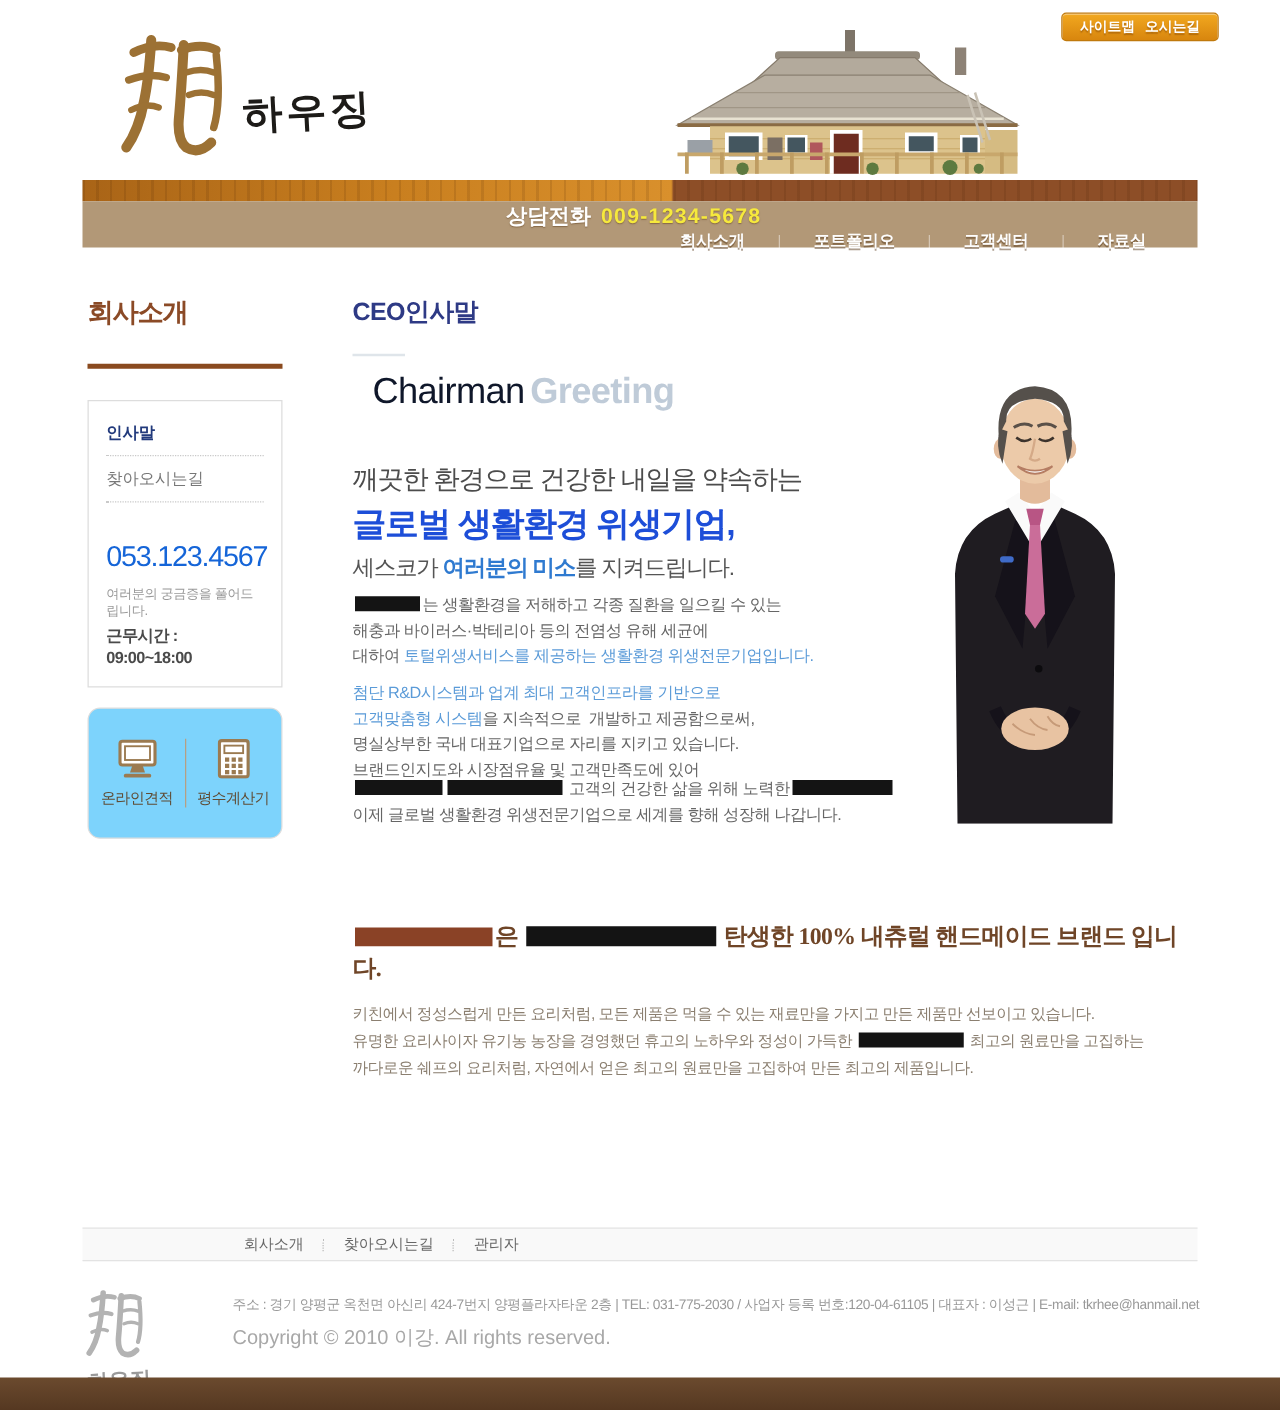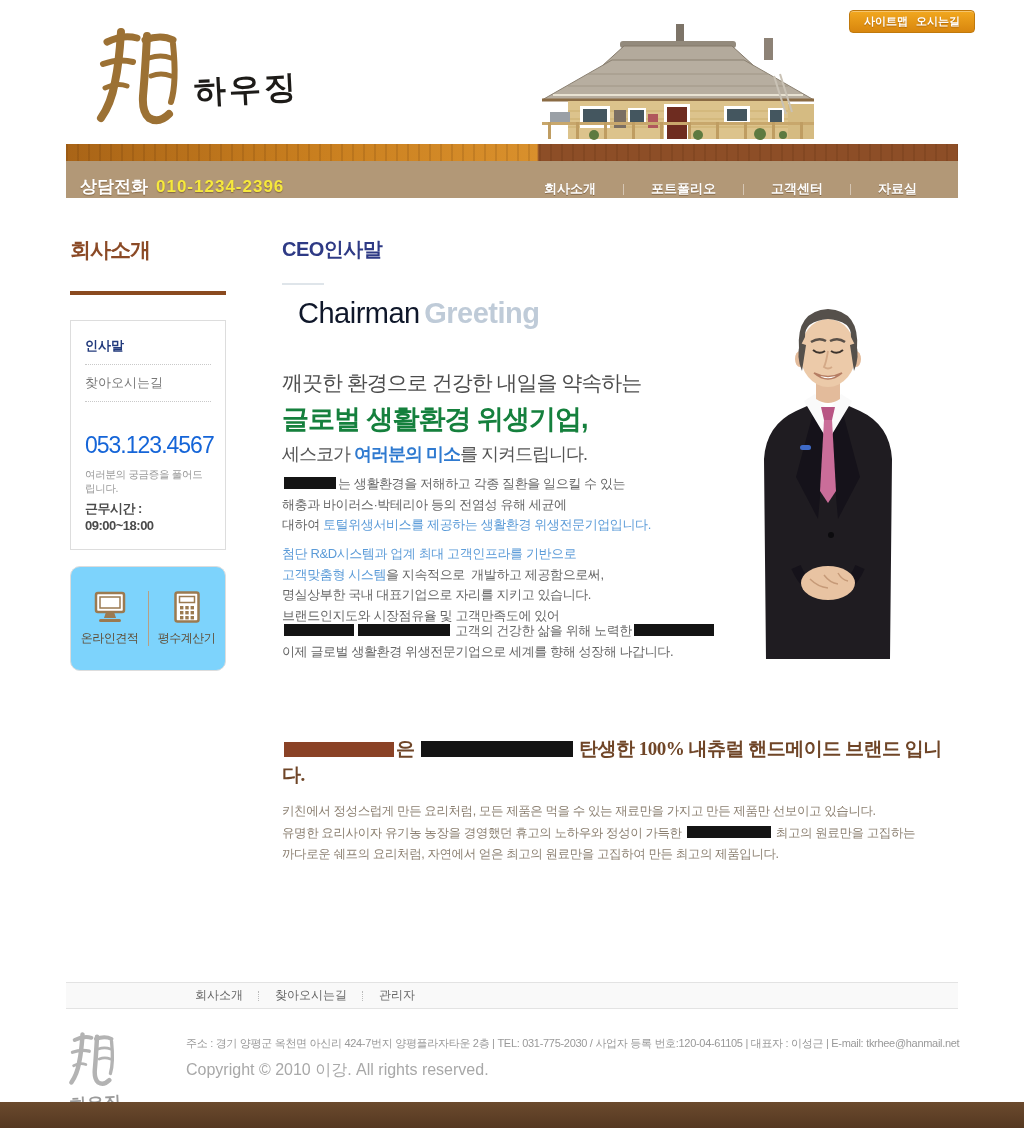--- a/index.html
+++ b/index.html
@@ -21,21 +21,21 @@
     color:#9a9a9a;transform:rotate(-3deg);display:inline-block;margin-left:4px;}
 
   .house{position:absolute;left:528px;top:16px;}
 
   
   .bar-orange{position:absolute;left:66px;top:144px;width:892px;height:17px;
     background:linear-gradient(90deg,#a96417 0%,#c97f1f 28%,#d9902c 52.8%,#8d4e27 53%,#8d4e27 100%);}
   .bar-orange:after{content:"";position:absolute;inset:0;
     background:repeating-linear-gradient(90deg,rgba(60,25,0,.12) 0 2px,transparent 2px 11px);}
   .bar-nav{position:absolute;left:66px;top:161px;width:892px;height:37px;background:#b29877;
-    display:flex;align-items:flex-end;box-sizing:border-box;padding:0 14px 0 14px;}
+    display:flex;align-items:center;box-sizing:border-box;padding:0 14px 0 4px;flex-direction:column;}
   .nav-phone{display:flex;align-items:baseline;gap:8px;}
   .nav-phone .lbl{color:#fff;font-size:17px;font-weight:bold;text-shadow:0 1px 1px rgba(90,55,20,.5);}
   .nav-phone .num{color:#f6e93d;font-size:17px;font-weight:bold;letter-spacing:1px;
     text-shadow:0 1px 1px rgba(90,55,20,.5);}
   .nav-menu{margin-left:auto;display:flex;align-items:center;}
   .nav-menu .item{color:#fdfdfd;font-size:13px;font-weight:bold;padding:0 27px;cursor:pointer;
     text-shadow:0 1px 0 rgba(90,60,30,.5);}
   .nav-menu .sep{width:1px;height:11px;background:rgba(255,255,255,.45);}
 
   
@@ -57,21 +57,21 @@
 
   
   .main{position:absolute;left:282px;top:233px;width:676px;height:740px;}
   .page-title{font-size:20px;font-weight:bold;color:#2e3a85;letter-spacing:-0.5px;margin:3px 0 0;}
   .subtitle{position:absolute;left:0;top:50px;}
   .subtitle .ln{width:42px;height:2px;background:#dfe5ea;margin-bottom:12px;}
   .subtitle .lt{font-size:29px;color:#0f172a;letter-spacing:-0.5px;margin-left:16px;}
   .subtitle .bd{font-size:29px;color:#bfcbd8;font-weight:bold;letter-spacing:-0.5px;}
   .headline{position:absolute;left:0;top:136px;}
   .headline .h1{font-size:21px;color:#4c4c4c;letter-spacing:-1px;}
-  .headline .h2{font-size:27px;color:#15803d;font-weight:bold;letter-spacing:-1px;margin-top:4px;}
+  .headline .h2{font-size:27px;color:#1d4ed8;font-weight:bold;letter-spacing:-1px;margin-top:4px;}
   .headline .h3{font-size:18px;color:#555;letter-spacing:-1px;margin-top:5px;}
   .para{position:absolute;left:0;font-size:13px;line-height:1.58;color:#666;letter-spacing:-0.4px;}
   .para .line{white-space:nowrap;}
   .p1{top:241px;} .p2{top:311px;} .p3{top:388px;}
   .seg{white-space:pre-wrap;}
   .seg.b{color:#5b9bd8;}
   .seg.bb{color:#2f7ad0;font-weight:bold;}
   .seg.rd,.seg.rdb{display:inline-block;height:12px;background:#141414;margin:0 2px;vertical-align:-1px;}
   .seg.rdb{background:#8a4226;height:15px;vertical-align:-2px;}
   .ceo-photo{position:absolute;left:456px;top:44px;}
@@ -174,21 +174,21 @@
         <circle cx="170" cy="119" r="5" fill="#5d7a40"></circle>
       <circle cx="232" cy="118" r="6" fill="#5d7a40"></circle>
         <circle cx="255" cy="119" r="4" fill="#5d7a40"></circle>
     </svg>
   </div>
 
   <div class="bar-orange"></div>
   <div class="bar-nav">
     <div class="nav-phone">
       <span class="lbl">상담전화</span>
-      <span class="num">010-1234-2396</span>
+      <span class="num">009-1234-5678</span>
     </div>
     <div class="nav-menu">
       <span class="item">회사소개</span>
       <span class="sep"></span>
       <span class="item">포트폴리오</span>
       <span class="sep"></span>
       <span class="item">고객센터</span>
       <span class="sep"></span>
       <span class="item">자료실</span>
     </div>

